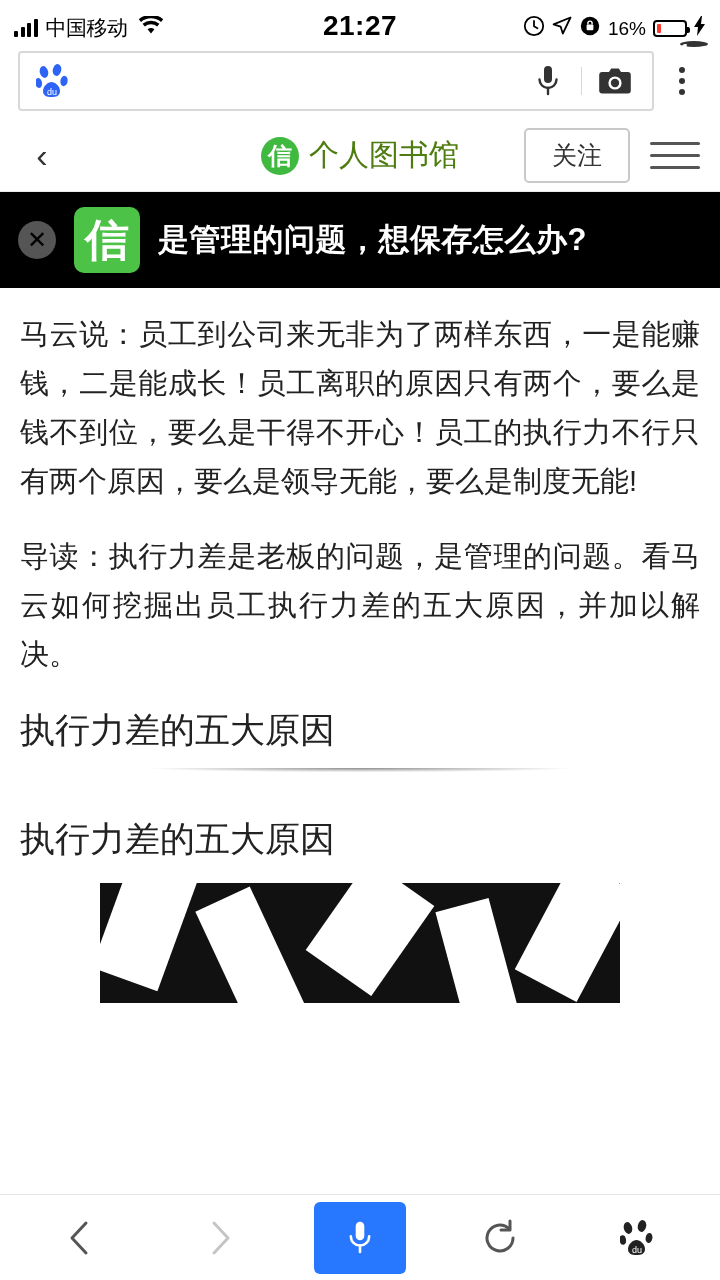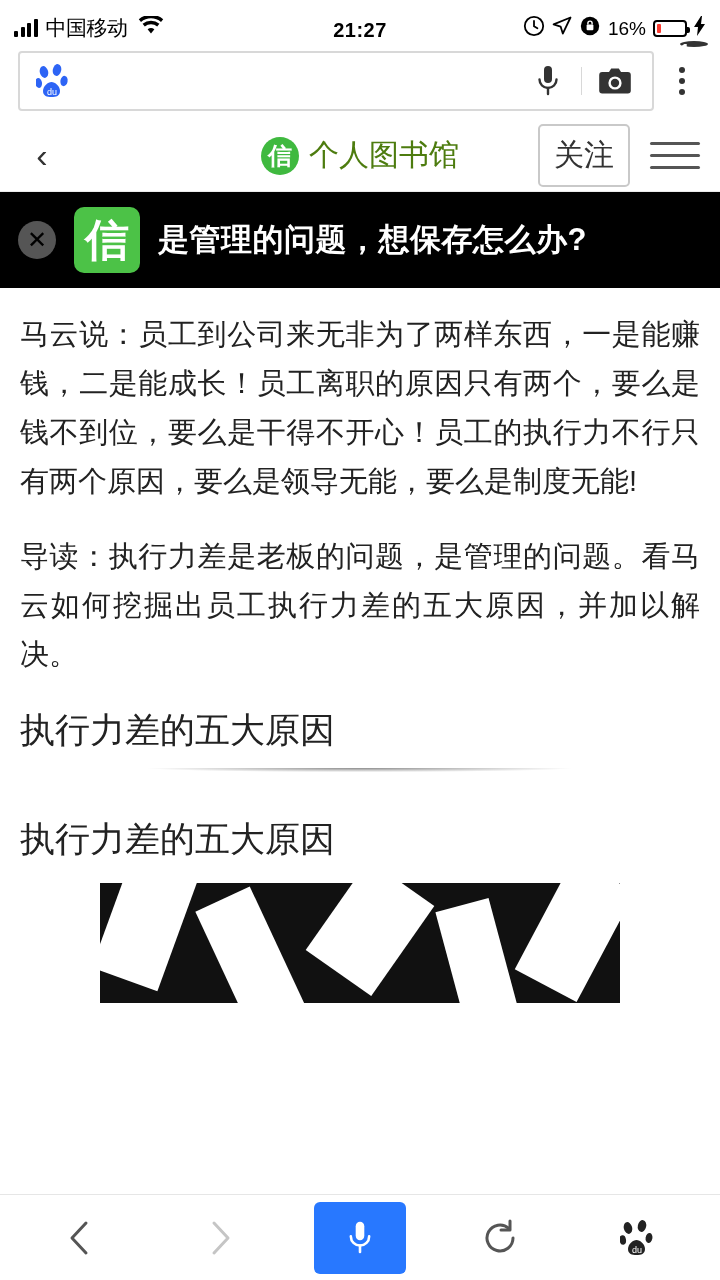--- a/index.html
+++ b/index.html
@@ -36,21 +36,21 @@
   .signal i:nth-child(1) { height: 6px; }
   .signal i:nth-child(2) { height: 10px; }
   .signal i:nth-child(3) { height: 14px; }
   .signal i:nth-child(4) { height: 18px; }
   .carrier { font-size: 21px; letter-spacing: -0.5px; }
   .wifi { margin-left: 2px; }
   .sb-center {
     position: absolute;
     left: 0; right: 0;
     text-align: center;
-    font-size: 20px;
+    font-size: 28px;
     font-weight: bold;
     letter-spacing: 0.5px;
   }
   .sb-right {
     margin-left: auto;
     display: flex;
     align-items: center;
     gap: 7px;
     font-size: 19px;
   }
@@ -167,22 +167,22 @@
     display: flex; align-items: center; justify-content: center;
     font-size: 24px;
     font-family: "Liberation Serif", serif;
     font-weight: bold;
   }
   .site-title { font-size: 30px; color: #4d7c0f; }
   .follow-btn {
     margin-left: auto;
     border: 2px solid #c9c9c9;
     border-radius: 5px;
-    padding: 9px 14px;
-    font-size: 30px;
+    padding: 9px 26px;
+    font-size: 25px;
     color: #333;
     background: #fff;
     z-index: 2;
   }
   .hamburger {
     margin-left: 20px;
     width: 50px; height: 44px;
     display: flex; flex-direction: column; justify-content: center; gap: 9px;
     z-index: 2;
   }

